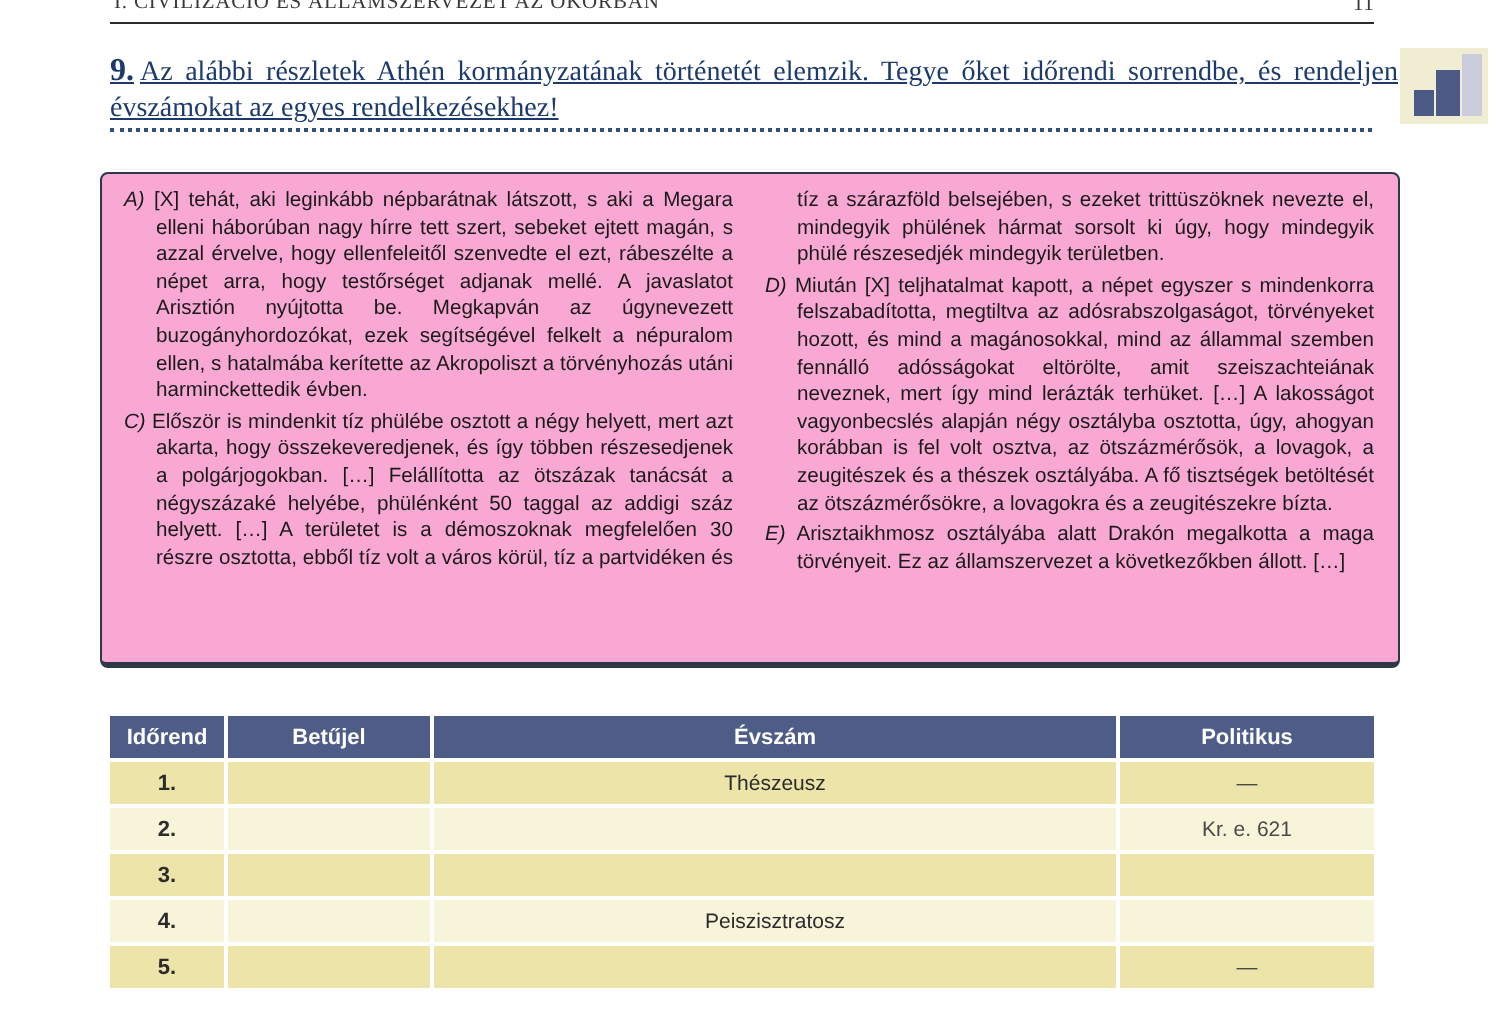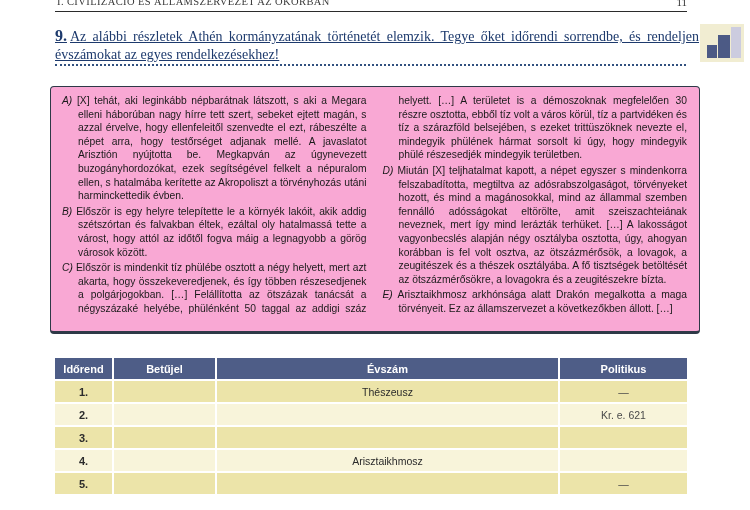--- a/index.html
+++ b/index.html
@@ -81,24 +81,23 @@
 
   <div class="task-icon">
     <div class="bar bar1"></div>
     <div class="bar bar2"></div>
     <div class="bar bar3"></div>
   </div>
 
   <div class="passage-box">
     <div class="passage-cols">
       <p class="passage"><i>A)</i> <span>[X] tehát, aki leginkább népbarátnak látszott, s aki a Megara elleni háborúban nagy hírre tett szert, sebeket ejtett magán, s azzal érvelve, hogy ellenfeleitől szenvedte el ezt, rábeszélte a népet arra, hogy testőrséget adjanak mellé. A javaslatot Arisztión nyújtotta be. Megkapván az úgynevezett buzogányhordozókat, ezek segítségével felkelt a népuralom ellen, s hatalmába kerítette az Akropoliszt a törvényhozás utáni harminckettedik évben.</span></p>
-      <p class="passage"><i>B)</i> <span>Először is egy helyre telepítette le a környék lakóit, akik addig szétszórtan és falvakban éltek, ezáltal oly hatalmassá tette a várost, hogy attól az időtől fogva máig a legnagyobb a görög városok között.</span></p>
       <p class="passage"><i>C)</i> <span>Először is mindenkit tíz phülébe osztott a négy helyett, mert azt akarta, hogy összekeveredjenek, és így többen részesedjenek a polgárjogokban. […] Felállította az ötszázak tanácsát a négyszázaké helyébe, phülénként 50 taggal az addigi száz helyett. […] A területet is a démoszoknak megfelelően 30 részre osztotta, ebből tíz volt a város körül, tíz a partvidéken és tíz a szárazföld belsejében, s ezeket trittüszöknek nevezte el, mindegyik phülének hármat sorsolt ki úgy, hogy mindegyik phülé részesedjék mindegyik területben.</span></p>
       <p class="passage"><i>D)</i> <span>Miután [X] teljhatalmat kapott, a népet egyszer s mindenkorra felszabadította, megtiltva az adósrabszolgaságot, törvényeket hozott, és mind a magánosokkal, mind az állammal szemben fennálló adósságokat eltörölte, amit szeiszachteiának neveznek, mert így mind lerázták terhüket. […] A lakosságot vagyonbecslés alapján négy osztályba osztotta, úgy, ahogyan korábban is fel volt osztva, az ötszázmérősök, a lovagok, a zeugitészek és a thészek osztályába. A fő tisztségek betöltését az ötszázmérősökre, a lovagokra és a zeugitészekre bízta.</span></p>
-      <p class="passage"><i>E)</i> <span>Arisztaikhmosz arkhónsága alatt Drakón megalkotta a maga törvényeit. Ez az államszervezet a következőkben állott. […]</span></p>
+      <p class="passage"><i>E)</i> <span>Arisztaikhmosz osztályába alatt Drakón megalkotta a maga törvényeit. Ez az államszervezet a következőkben állott. […]</span></p>
     </div>
   </div>
 
   <div class="answer-table">
     <div class="cell head">Időrend</div>
     <div class="cell head">Betűjel</div>
     <div class="cell head">Évszám</div>
     <div class="cell head">Politikus</div>
 
     <div class="cell order row-dark">1.</div>
@@ -111,21 +110,21 @@
     <div class="cell row-light"></div>
     <div class="cell year row-light">Kr. e. 621</div>
 
     <div class="cell order row-dark">3.</div>
     <div class="cell row-dark"></div>
     <div class="cell row-dark"></div>
     <div class="cell year row-dark"></div>
 
     <div class="cell order row-light">4.</div>
     <div class="cell row-light"></div>
-    <div class="cell row-light">Arisztaikhmosz</div>
+    <div class="cell row-light">Peiszisztratosz</div>
     <div class="cell year row-light"></div>
 
     <div class="cell order row-dark">5.</div>
     <div class="cell row-dark"></div>
     <div class="cell row-dark"></div>
     <div class="cell year row-dark">—</div>
   </div>
 
 </div>
 

